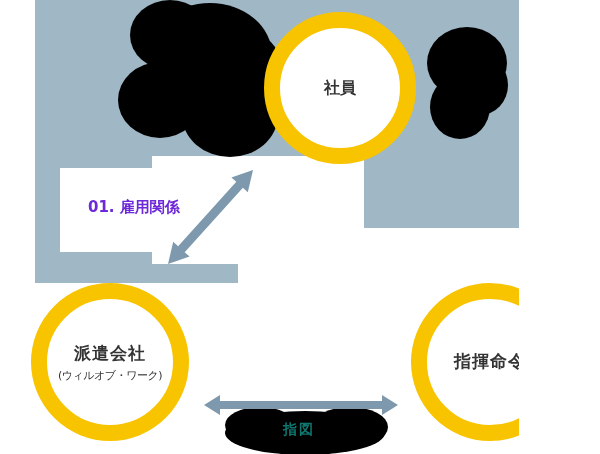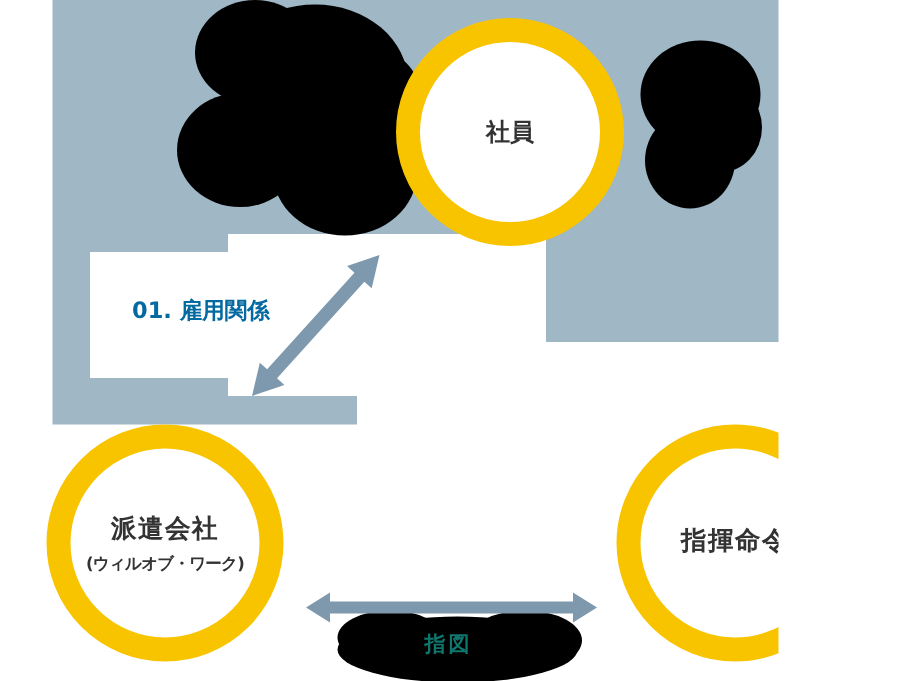--- a/index.html
+++ b/index.html
@@ -32,23 +32,23 @@
     display:flex;flex-direction:column;
     align-items:center;justify-content:center;
     text-align:center;color:#333;
   }
   .node-employee{left:264px;top:12px;width:152px;height:152px;}
   .node-agency{left:31px;top:283px;width:158px;height:158px;}
   .node-client{left:411px;top:283px;width:158px;height:158px;}
   .node-title{font-size:17px;font-weight:bold;line-height:1.5;letter-spacing:1px;}
   .node-title-light{font-size:16px;font-weight:600;line-height:1.6;}
   .node-sub{font-size:15px;font-weight:600;line-height:1.6;}
-  .node-sub-small{font-size:11px;font-weight:bold;margin-top:2px;letter-spacing:-0.5px;}
+  .node-sub-small{font-size:11px;font-weight:normal;margin-top:2px;letter-spacing:-0.5px;}
   
-  .rel{font-weight:bold;color:#0369a1;white-space:nowrap;}
+  .rel{font-weight:bold;color:#6d28d9;white-space:nowrap;}
   .rel-01{left:88px;top:198px;font-size:15px;}
   .rel-03{left:232px;top:229px;font-size:15px;}
   .rel-02{left:238px;top:366px;font-size:14px;}
   .rel-sashizu{left:283px;top:421px;font-size:14px;color:#0f766e;letter-spacing:2px;}
 </style>
 </head>
 <body>
 
 <div id="stage">
 

